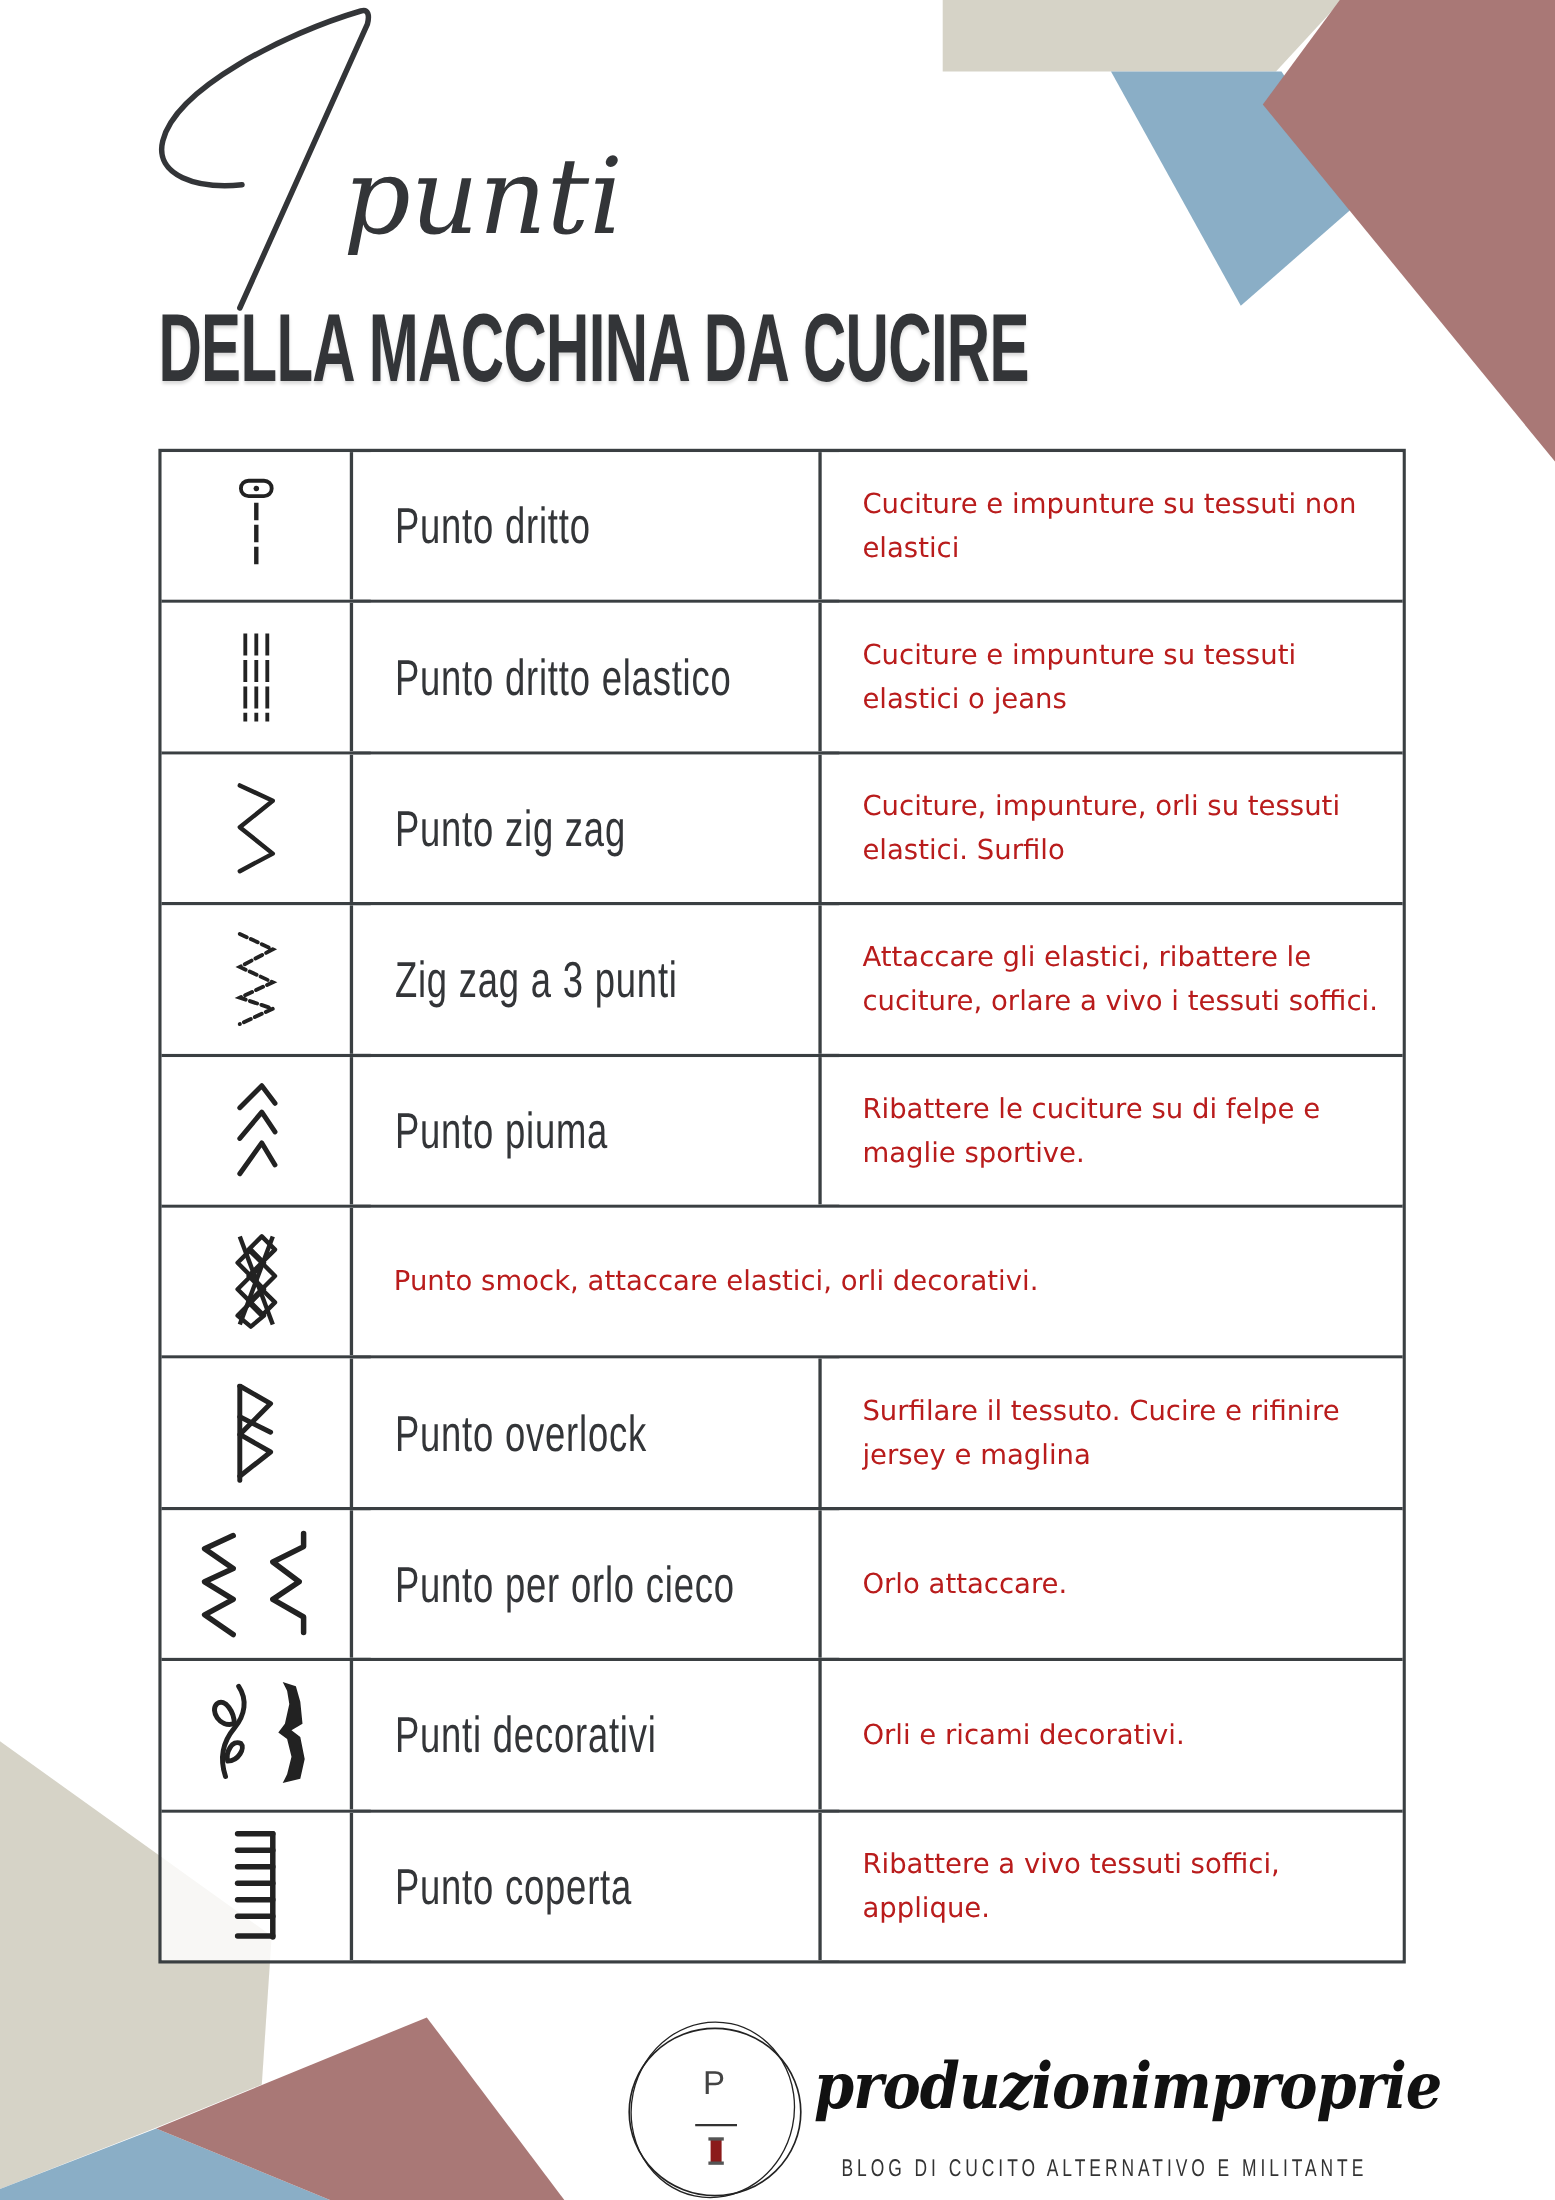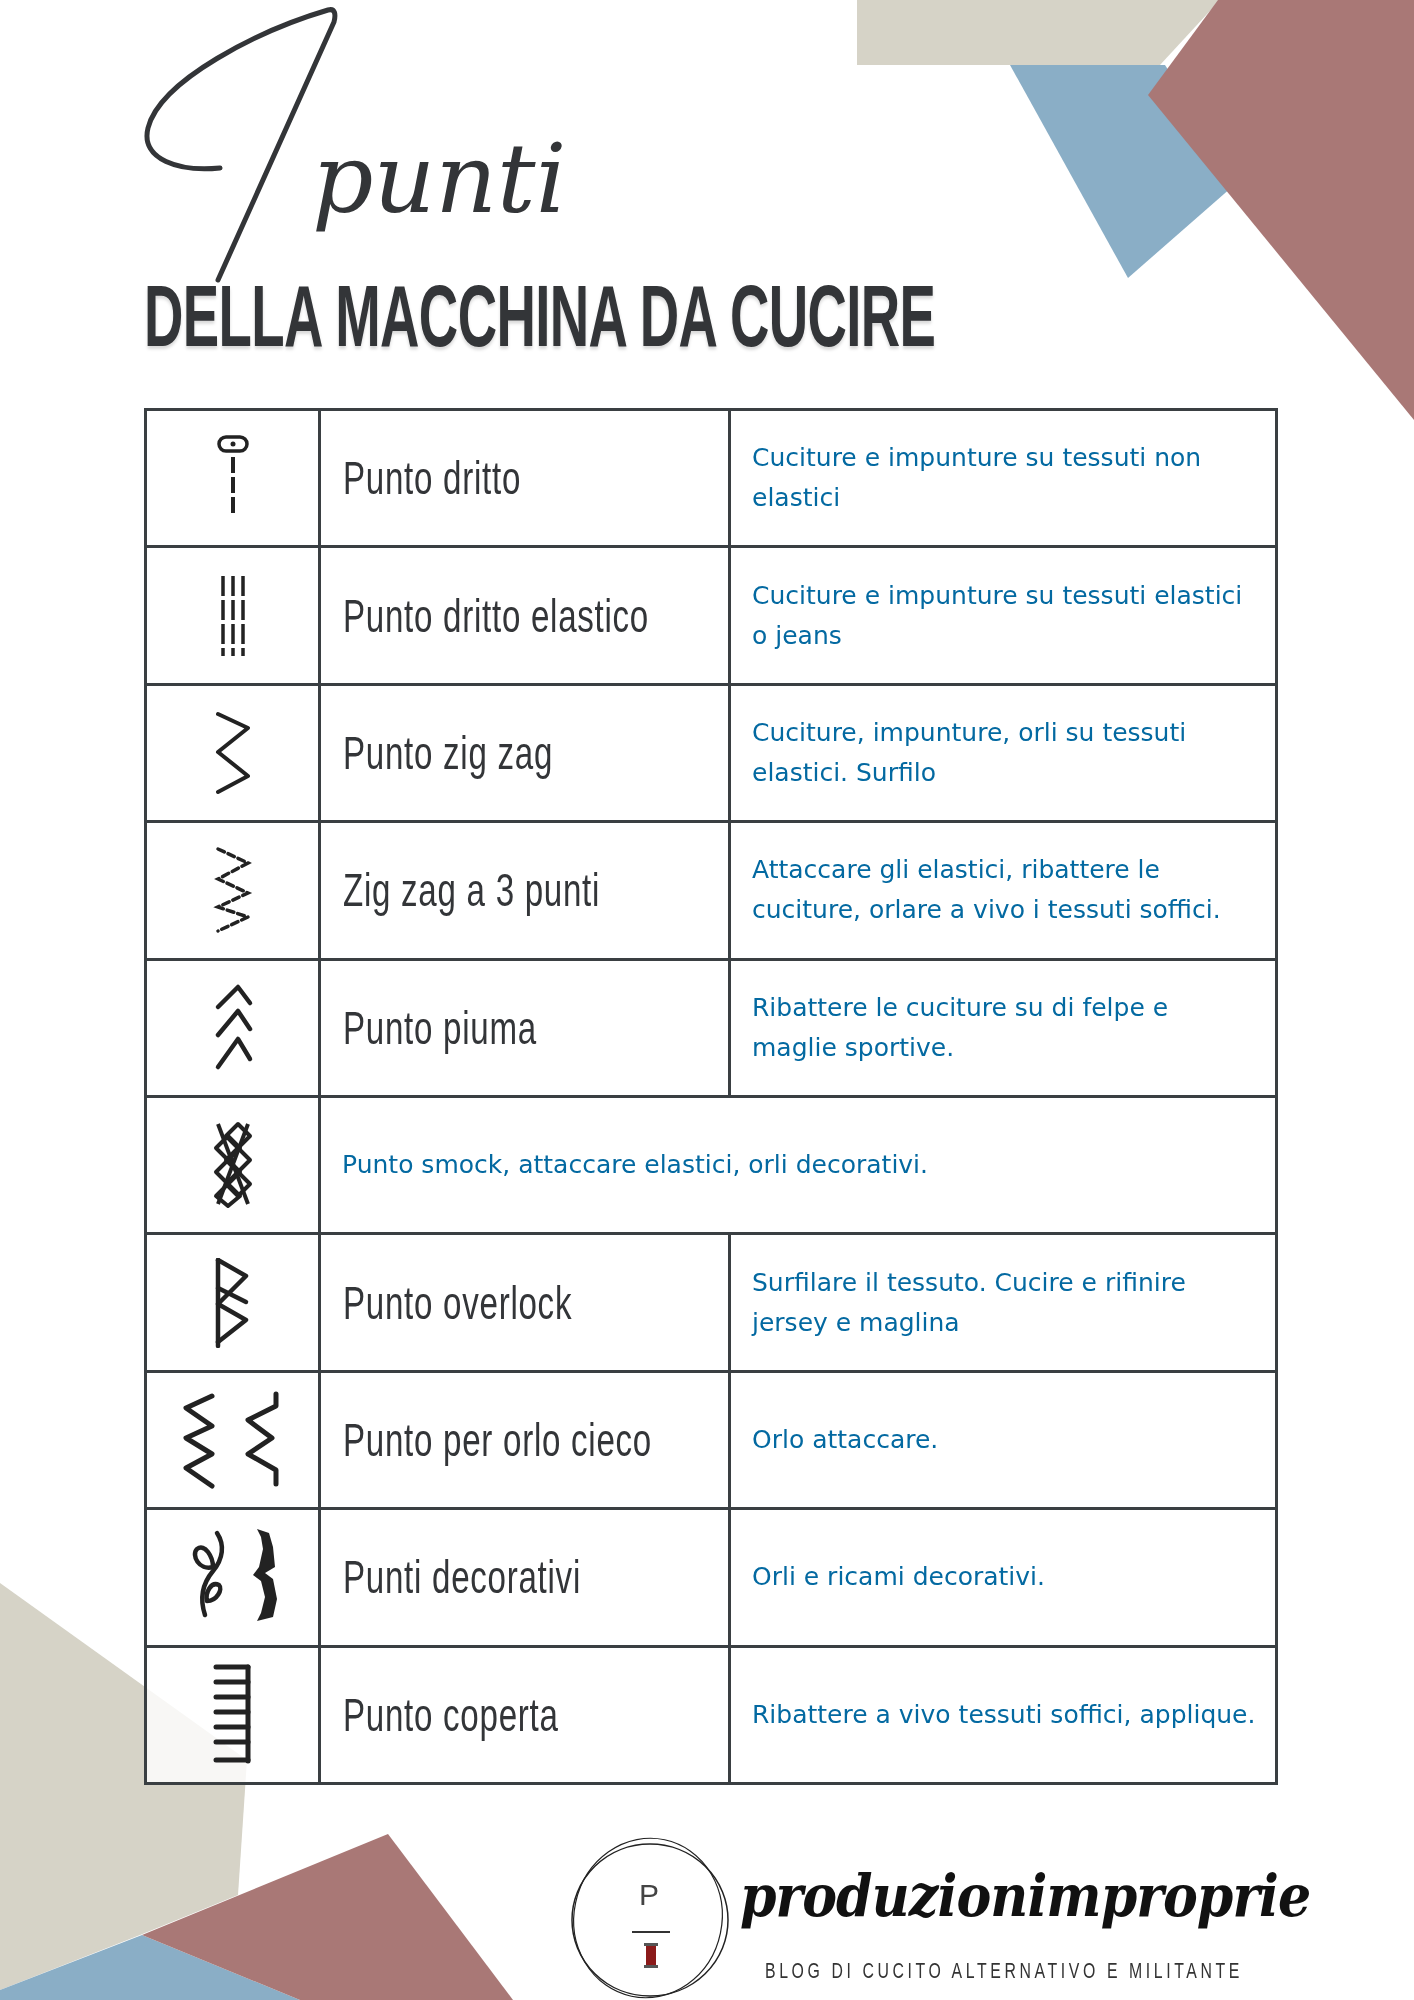--- a/index.html
+++ b/index.html
@@ -2,28 +2,28 @@
 <html><head>
 <meta charset="utf-8">
 <style>
   html, body { margin:0; padding:0; }
   body { width:1414px; height:2000px; position:relative; overflow:hidden; background:#ffffff; font-family:"Liberation Sans", sans-serif; color:#333538; }
   .abs { position:absolute; }
   svg.bg { position:absolute; left:0; top:0; width:1414px; height:2000px; }
   .title-svg { position:absolute; left:120px; top:0; width:480px; height:290px; }
   .subtitle { position:absolute; left:144px; top:272px; font-family:"Liberation Sans", sans-serif; font-weight:bold; font-size:88px; letter-spacing:-1px; color:#333538; transform:scaleX(0.62); transform-origin:left top; white-space:nowrap; text-shadow:0 3px 4px rgba(0,0,0,0.15); line-height:1; }
   .table { position:absolute; left:144px; top:408px; width:1134px; height:1377px; border:3px solid #3a3f42; box-sizing:border-box; display:flex; flex-direction:column; }
-  .row { flex:1; display:flex; border-bottom:3px solid #3a3f42; }
+  .row { flex:1; display:flex; border-bottom:3px solid #3a3f42;gap:16px; }
   .row:last-child { border-bottom:none;justify-content:center; }
   .cell { box-sizing:border-box; display:flex; align-items:center; background:rgba(255,255,255,0.82); }
   .c-icon { width:174px; border-right:3px solid #3a3f42; justify-content:center; }
   .c-name { width:410px; border-right:3px solid #3a3f42; padding-left:22px; }
   .c-desc { flex:1; padding-left:21px; padding-right:18px; }
   .name { font-family:"Liberation Sans Narrow","Liberation Sans", sans-serif; font-size:46px; color:#333538; transform:scaleX(0.72); transform-origin:left center; white-space:nowrap; font-weight:normal; letter-spacing:1px; }
-  .desc { font-family:"DejaVu Sans", sans-serif; font-size:25px; line-height:40px; color:#0369a1; }
+  .desc { font-family:"DejaVu Sans", sans-serif; font-size:25px; line-height:40px; color:#b91c1c; }
   .icon svg { display:block; }
   .logo { position:absolute; left:560px; top:1828px; width:720px; height:172px; background:#ffffff; }
   .brand { position:absolute; left:740px; top:1862px; font-family:"DejaVu Serif", serif; font-style:italic; font-weight:bold; font-size:58px; color:#111; white-space:nowrap; transform:scaleX(0.9); transform-origin:left top; letter-spacing:-1px; }
   .tagline { position:absolute; left:765px; top:1958px; font-family:"Liberation Sans", sans-serif; font-size:22px; letter-spacing:5px; color:#333; white-space:nowrap; transform:scaleX(0.72); transform-origin:left top; }
   .logo-p { position:absolute; left:639px; top:1878px; font-family:"Liberation Sans", sans-serif; font-size:30px; color:#444; }
 </style>
 </head>
 <body>
 
 <svg class="bg" viewBox="0 0 1414 2000">

